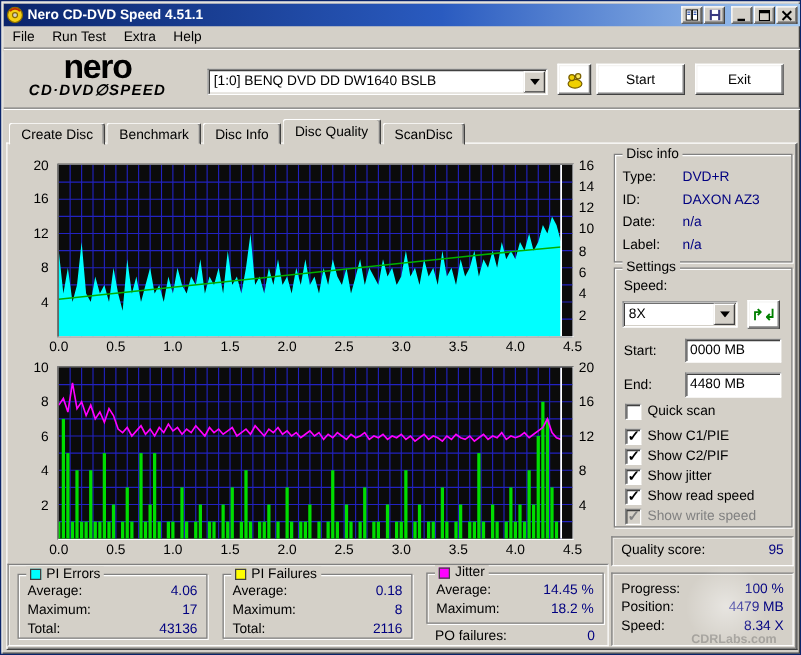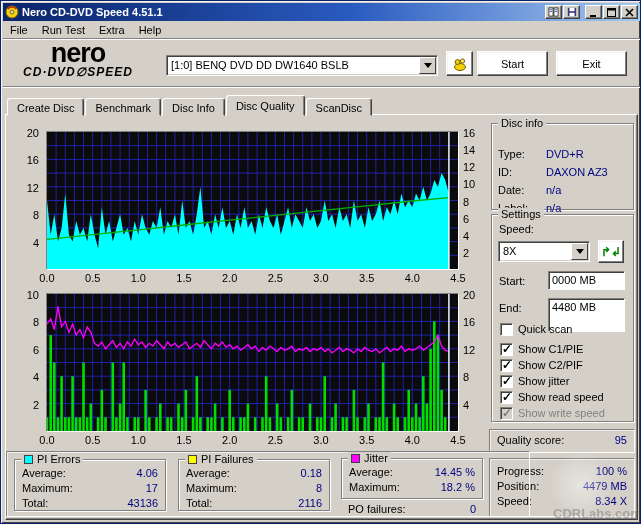--- a/index.html
+++ b/index.html
@@ -50,21 +50,21 @@
   .cbrow{position:absolute;left:8px;display:flex;align-items:center;gap:5px;font-size:11px;height:14px;}
   .cb{width:13px;height:13px;background:#fff;border:1px solid;border-color:#808080 #fff #fff #808080;
     box-shadow:inset 1px 1px 0 #404040;position:relative;}
   .cb.on::after{content:"✓";position:absolute;left:1px;top:-2px;font-size:12px;font-weight:bold;color:#000;}
   .cbrow.dis .cb{background:#d4d0c8;}
   .cbrow.dis .cb.on::after{color:#808080;}
   .cbrow.dis .cblabel{color:#808080;}
   .lbl{font-size:11px;color:#000;position:absolute;}
   .watermark-circle{position:absolute;left:548px;top:452px;width:64px;height:64px;border-radius:50%;
     background:radial-gradient(rgba(255,255,255,0.45),rgba(255,255,255,0) 72%);pointer-events:none;}
-  .watermark-text{position:absolute;left:552px;top:505px;font-size:13px;font-weight:bold;color:rgba(80,80,80,0.35);pointer-events:none;}
+  .watermark-text{position:absolute;left:552px;top:505px;font-size:10px;font-weight:bold;color:rgba(80,80,80,0.35);pointer-events:none;}
 </style>
 </head>
 <body>
 
 <div class="window">
 
   <div class="titlebar">
     <svg width="14" height="14" viewBox="0 0 14 14">
       <circle cx="7" cy="7" r="6" fill="#f4d013" stroke="#8a6d00"></circle>
       <circle cx="7" cy="7" r="2" fill="#d4d0c8" stroke="#8a6d00"></circle>
@@ -410,21 +410,21 @@
         <span style="left: 55.5556%;">2.5</span>
         <span style="left: 66.6667%;">3.0</span>
         <span style="left: 77.7778%;">3.5</span>
         <span style="left: 88.8889%;">4.0</span>
         <span style="left: 100%;">4.5</span>
       </div>
   </div>
 
   <div class="groupbox" style="left:490px;top:122px;width:143px;height:87px;">
     <div class="gtitle">Disc info</div>
-    <div style="position:absolute;left:6px;top:9px;right:4px;margin-top:12px;">
+    <div style="position:absolute;left:6px;top:9px;right:4px;">
       <div class="rowline" style="padding:0;justify-content:flex-start;line-height:18px;">
           <span style="width:48px;">Type:</span>
           <span class="v">DVD+R</span>
         </div>
       <div class="rowline" style="padding:0;justify-content:flex-start;line-height:18px;">
           <span style="width:48px;">ID:</span>
           <span class="v">DAXON AZ3</span>
         </div>
       <div class="rowline" style="padding:0;justify-content:flex-start;line-height:18px;">
           <span style="width:48px;">Date:</span>
@@ -447,21 +447,21 @@
             <path d="M0 0 L8 0 L4 5 Z" fill="#000"></path>
           </svg>
       </span>
     </div>
     <div class="btn" style="left:106px;top:25px;width:26px;height:23px;">
       <span style="color:#008000;font-weight:bold;font-size:12px;">↱↲</span>
     </div>
     <span class="lbl" style="left:7px;top:60px;">Start:</span>
     <div class="field" style="left:56px;top:56px;width:77px;height:19px;">0000 MB</div>
     <span class="lbl" style="left:7px;top:87px;">End:</span>
-    <div class="field" style="left:56px;top:83px;width:77px;height:34px;">4480 MB</div>
+    <div class="field" style="left:56px;top:83px;width:77px;height:20px;">4480 MB</div>
 
     <div class="cbrow" style="top:107px;">
       <span class="cb"></span>
       <span class="cblabel">Quick scan</span>
     </div>
     <div class="cbrow" style="top:127px;">
       <span class="cb on"></span>
       <span class="cblabel">Show C1/PIE</span>
     </div>
     <div class="cbrow" style="top:143px;">
@@ -499,21 +499,21 @@
           <span>Position:</span>
           <span class="v">4479 MB</span>
         </div>
       <div class="rowline">
           <span>Speed:</span>
           <span class="v">8.34 X</span>
         </div>
     </div>
   </div>
 
-  <div class="sunken" style="left:5px;top:450px;width:524px;height:66px;">
+  <div class="sunken" style="left:5px;top:450px;width:481px;height:66px;">
     <div class="groupbox" style="left:7px;top:7px;width:152px;height:52px;">
       <div class="gtitle">
         <span class="swatch" style="background:#00ffff;"></span>
         <span>PI Errors</span>
       </div>
       <div style="padding-top:6px;">
         <div class="rowline">
             <span>Average:</span>
             <span class="v">4.06</span>
           </div>

